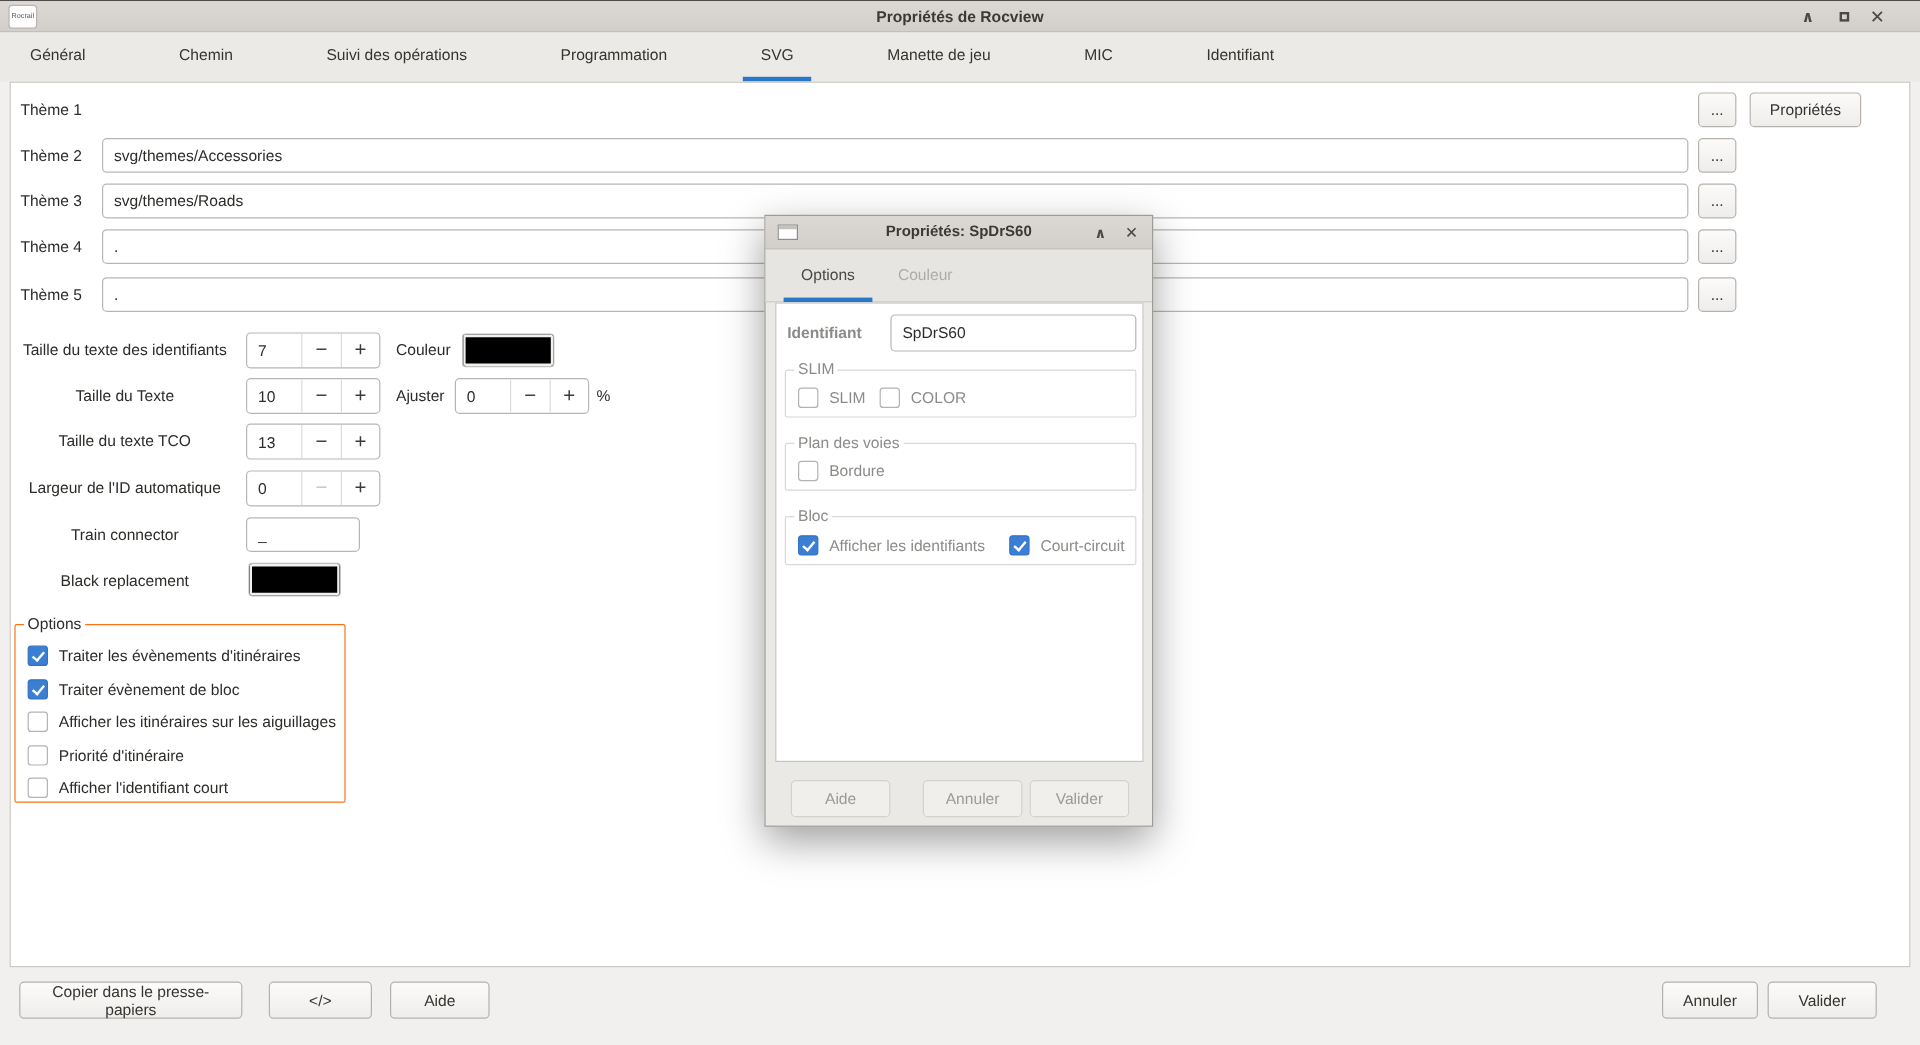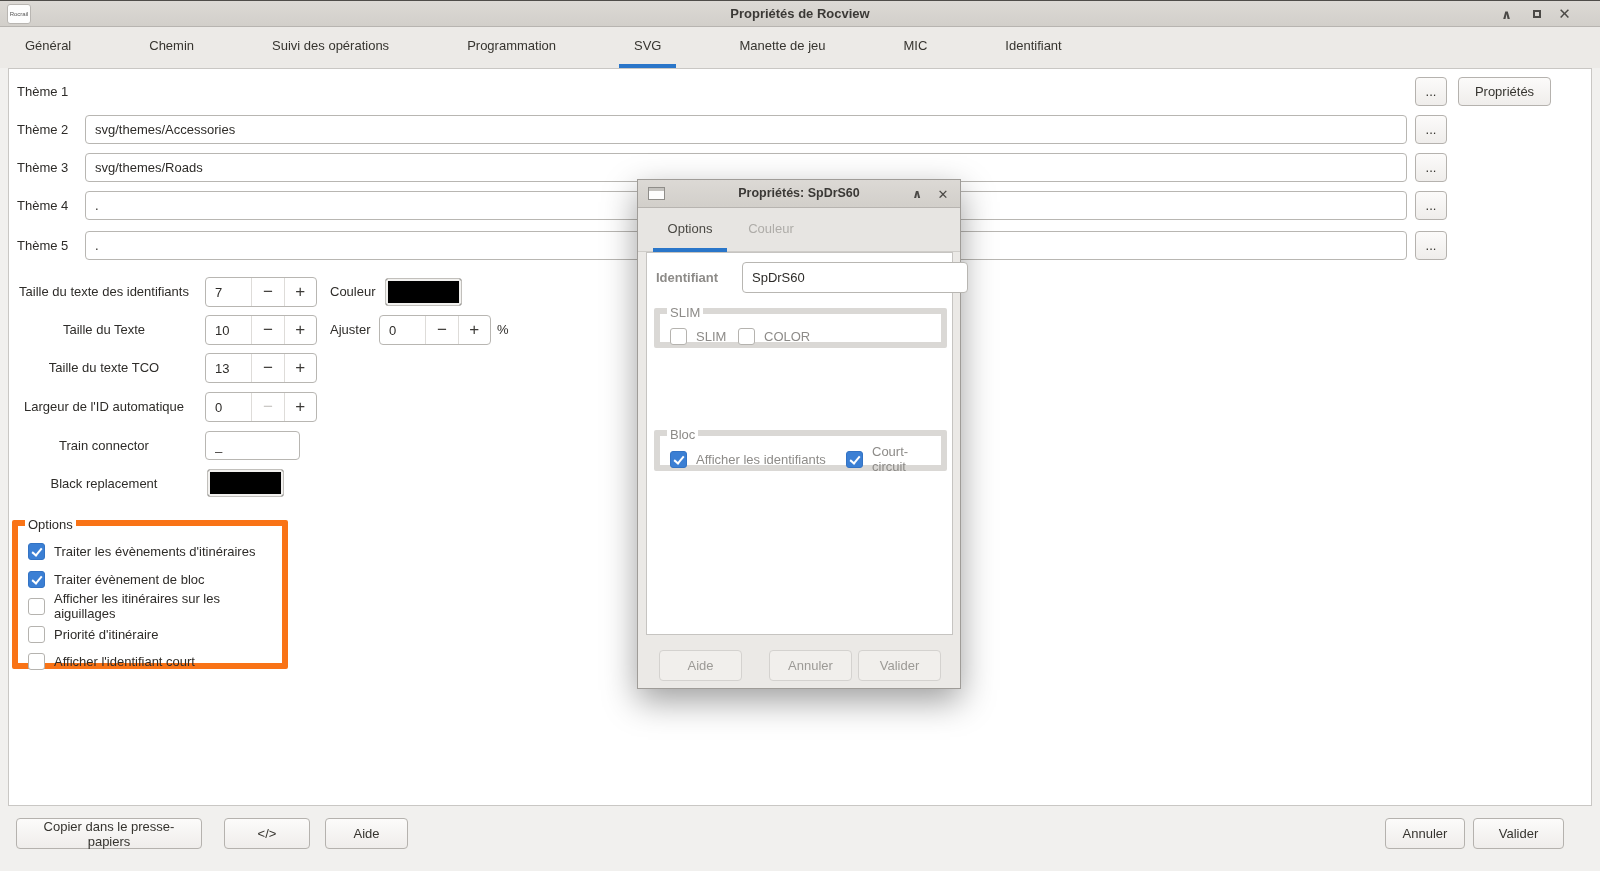--- a/index.html
+++ b/index.html
@@ -47,21 +47,21 @@
     justify-content:center;font-size:17px;color:#3c3a37;box-sizing:border-box;}
   .spin .sbtn.disabled{color:#c9c7c4;}
 
   .cb{width:17px;height:17px;border:1px solid #b5b3af;border-radius:3px;background:#fff;
     box-sizing:border-box;position:relative;flex:none;}
   .cb.checked{background:#3b7fd4;border-color:#3373c4;}
   .cb.checked::after{content:"";position:absolute;left:5px;top:2px;width:4px;height:8px;
     border:solid #fff;border-width:0 2px 2px 0;transform:rotate(40deg);}
   .optrow{position:absolute;display:flex;align-items:center;gap:9px;height:20px;}
 
-  .group{position:absolute;border:6px solid #f97316;border-radius:2px;box-sizing:border-box;}
+  .group{position:absolute;border:1px solid #f97316;border-radius:2px;box-sizing:border-box;}
   .group>.legend{position:absolute;top:-9px;left:7px;background:#fff;padding:0 3px;line-height:16px;}
 
   
   .dialog{position:absolute;left:637px;top:178px;width:324px;height:510px;background:#ebe9e6;
     border:1px solid #9f9c98;box-sizing:border-box;box-shadow:0 12px 32px rgba(0,0,0,.38);z-index:20;}
   .dtitlebar{position:absolute;left:0;top:0;right:0;height:28px;
     background:linear-gradient(#dcd9d5,#d2cfca);border-bottom:1px solid #b7b4b0;box-sizing:border-box;}
   .dtitlebar .title{position:absolute;left:0;right:0;top:0;height:36px;line-height:27px;
     text-align:center;font-weight:bold;color:#3b3936;font-size:12.5px;}
   .dicon{position:absolute;left:10px;top:7px;width:17px;height:13px;background:#fdfdfd;
@@ -211,34 +211,41 @@
       <span class="title">Propriétés: SpDrS60</span>
       <span class="dwinbtn" style="right:32px;">∧</span>
       <span class="dwinbtn" style="right:6px;font-size:13px;">✕</span>
     </div>
     <div class="dtabs">
       <div class="dtab active" style="left:15px;width:74px;">Options</div>
       <div class="dtab disabled" style="left:100px;width:66px;">Couleur</div>
     </div>
     <div class="dpanel">
       <span class="flabel gray" style="left:9px;top:10px;font-weight:bold;">Identifiant</span>
-      <input class="entry" style="left: 95px; top: 9px; width: 226px; height: 31px;" value="SpDrS60">
+      <input class="entry" style="left: 95px; top: 9px; width: 205px; height: 31px;" value="SpDrS60">
 
       <div class="group dgroup" style="left:7px;top:55px;width:293px;height:40px;">
         <span class="legend">SLIM</span>
         <div class="optrow gray" style="left:10px;top:12px;">
           <span class="cb"></span>
           <span>SLIM</span>
         </div>
         <div class="optrow gray" style="left:78px;top:12px;">
           <span class="cb"></span>
           <span>COLOR</span>
         </div>
       </div>
 
+      <div class="group dgroup" style="left:7px;top:116px;width:293px;height:40px;">
+        <span class="legend">Plan des voies</span>
+        <div class="optrow gray" style="left:10px;top:12px;">
+          <span class="cb"></span>
+          <span>Bordure</span>
+        </div>
+      </div>
 
       <div class="group dgroup" style="left:7px;top:177px;width:293px;height:41px;">
         <span class="legend">Bloc</span>
         <div class="optrow gray" style="left:10px;top:13px;">
           <span class="cb checked"></span>
           <span>Afficher les identifiants</span>
         </div>
         <div class="optrow gray" style="left:186px;top:13px;">
           <span class="cb checked"></span>
           <span>Court-circuit</span>

